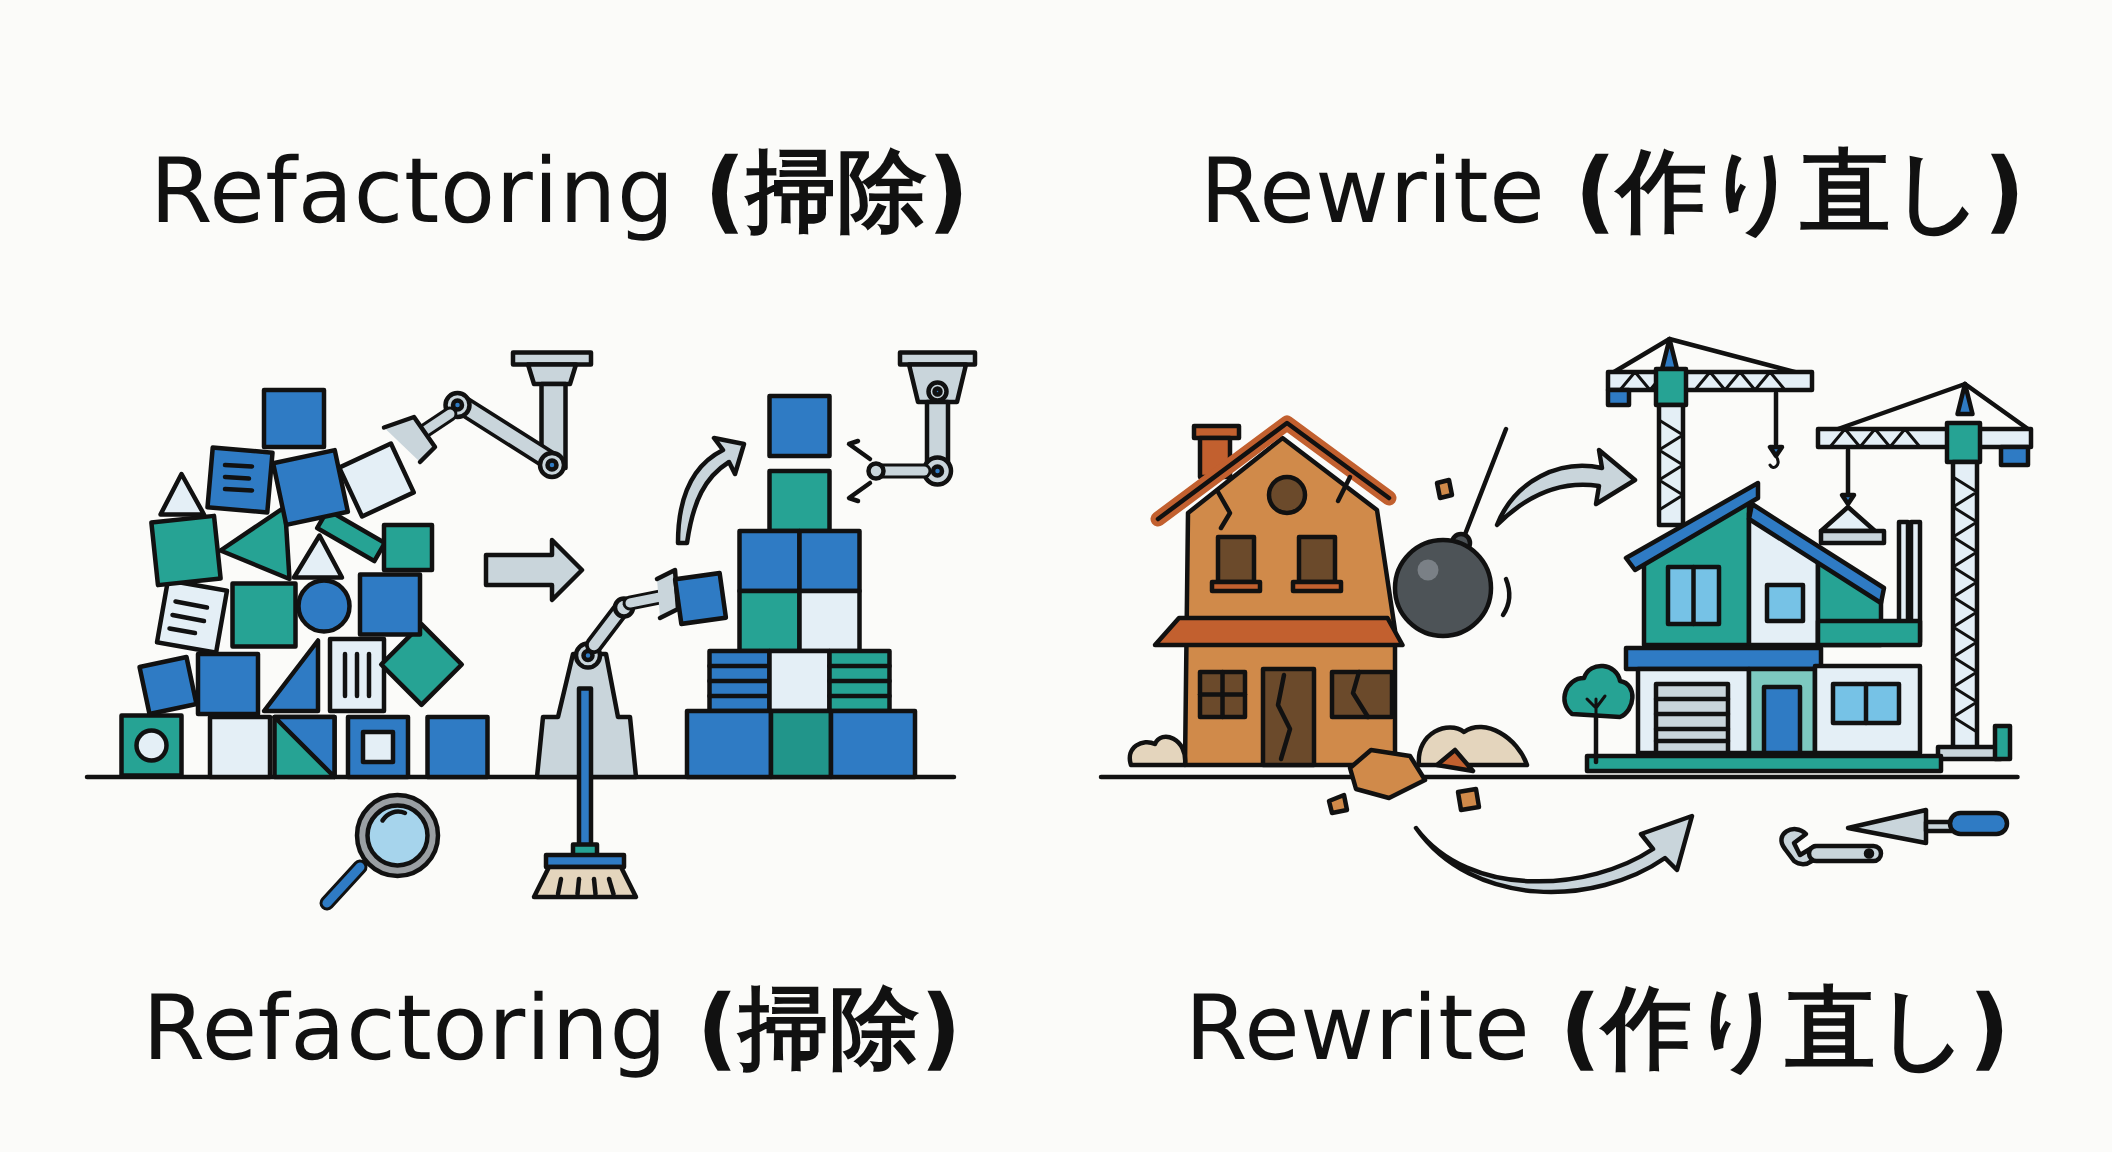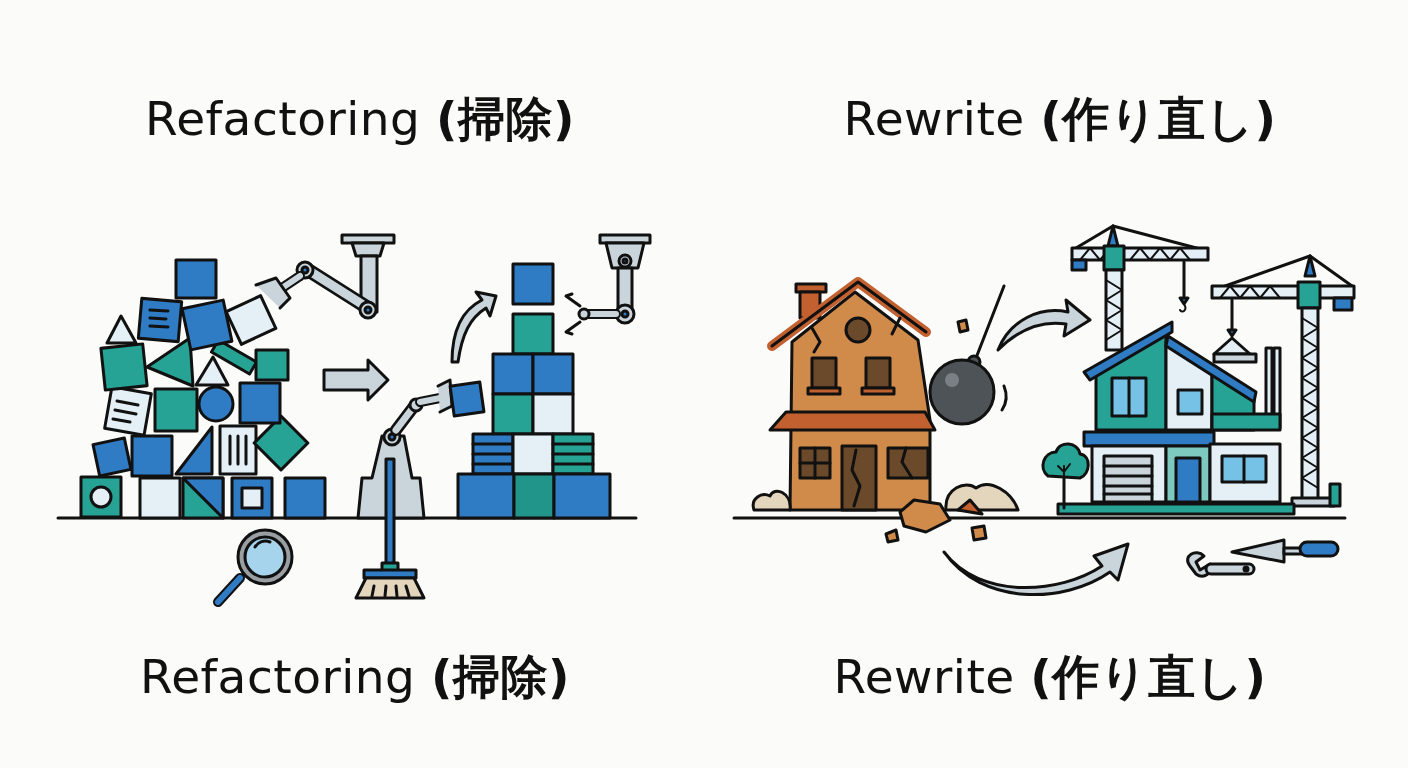--- a/index.html
+++ b/index.html
@@ -1,17 +1,17 @@
 <!DOCTYPE html>
 <html><head>
 <meta charset="utf-8">
 <style>
   html,body{margin:0;padding:0;}
   body{width:1408px;height:768px;background:#fbfbf9;position:relative;overflow:hidden;font-family:"DejaVu Sans","Liberation Sans",sans-serif;color:#111;}
-  .label{position:absolute;font-size:47px;font-weight:400;letter-spacing:0.5px;white-space:nowrap;text-align:center;}
+  .label{position:absolute;font-size:60px;font-weight:400;letter-spacing:0.5px;white-space:nowrap;}
   .label .jp{font-weight:700;}
   #title-left{left:100px;top:88px;width:520px;}
   #title-right{left:800px;top:88px;width:520px;}
   #caption-left{left:95px;top:646px;width:520px;}
   #caption-right{left:790px;top:646px;width:520px;}
   svg{position:absolute;left:0;top:0;}
 </style>
 </head>
 <body>
 

